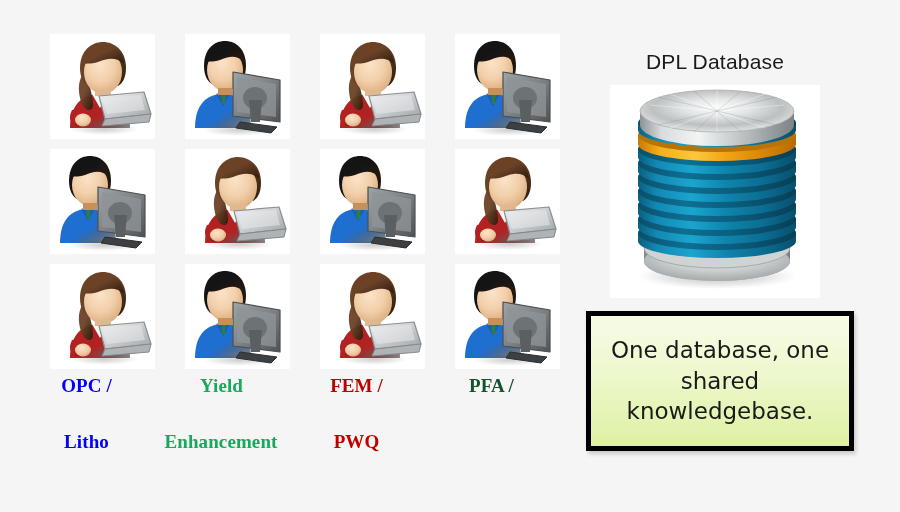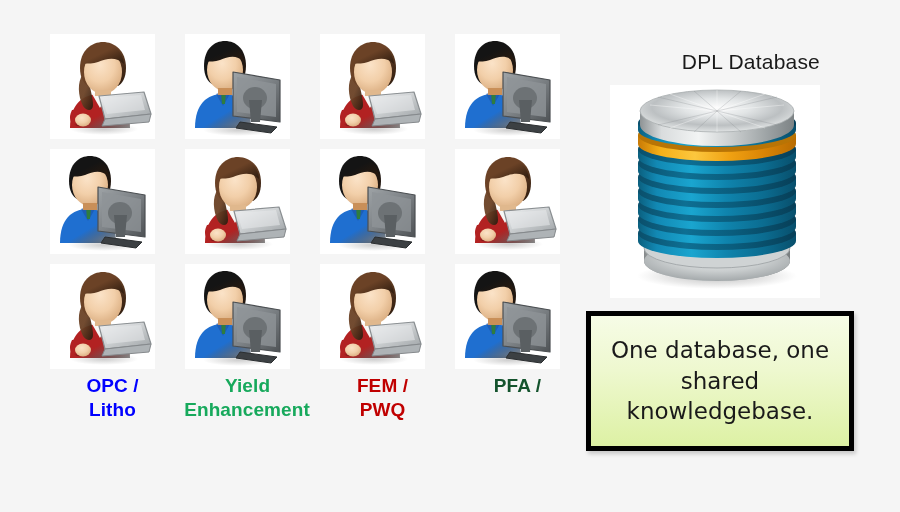--- a/index.html
+++ b/index.html
@@ -50,56 +50,57 @@
     position: absolute;
     left: 0; top: 0;
     width: 105px;
     height: 105px;
     display: block;
   }
 
   
   .col-labels {
     position: absolute;
-    left: 60px;
+    left: 34px;
     top: 374px;
     width: 515px;
     display: flex;
+    font-family: Liberation Serif, serif;
   }
   .col-label {
     width: 105px;
     margin-right: 30px;
     text-align: center;
     font-size: 19px;
     font-weight: bold;
     line-height: 1.26;
     letter-spacing: 0.1px;
     flex: 0 0 auto;
   }
   .col-label:last-child { margin-right: 0; }
-  .col-label .l2 { display: block; white-space: nowrap; }
+  .col-label .l2 { display: block; white-space: nowrap; margin-top: 32px; }
   
   .col-label.wide .l2 {
     position: relative;
     width: 200px;
     left: -48px;
   }
   .col-label.wide2 .l2 {
     position: relative;
     width: 160px;
     left: -28px;
   }
 
   
   .db-title {
     position: absolute;
     left: 610px;
     top: 50px;
     width: 210px;
-    text-align: right;
+    text-align: center;
     font-size: 21px;
     color: #1a1a1a;
     letter-spacing: 0.2px;
   }
   .db-tile {
     position: absolute;
     left: 610px;
     top: 85px;
     width: 210px;
     height: 213px;

